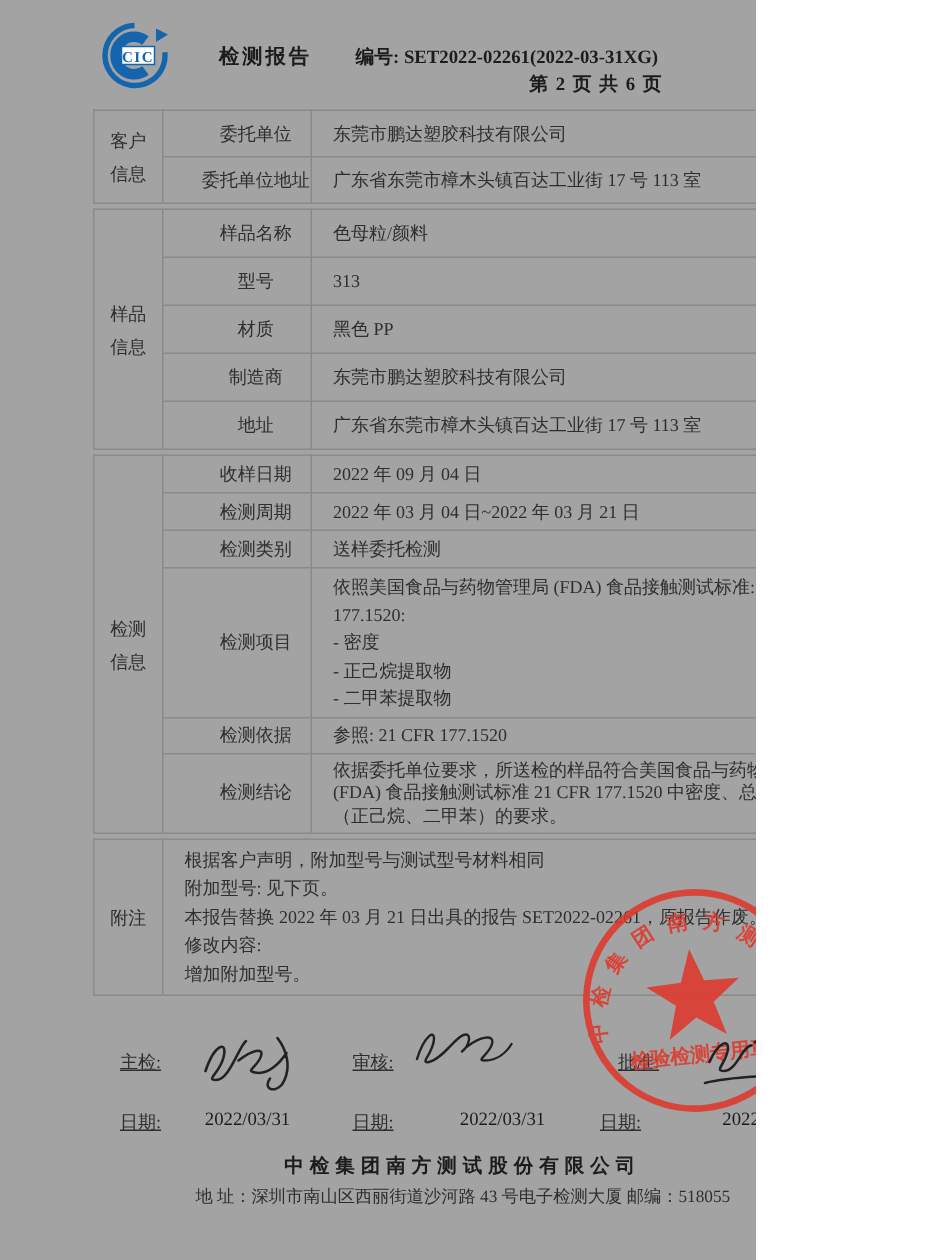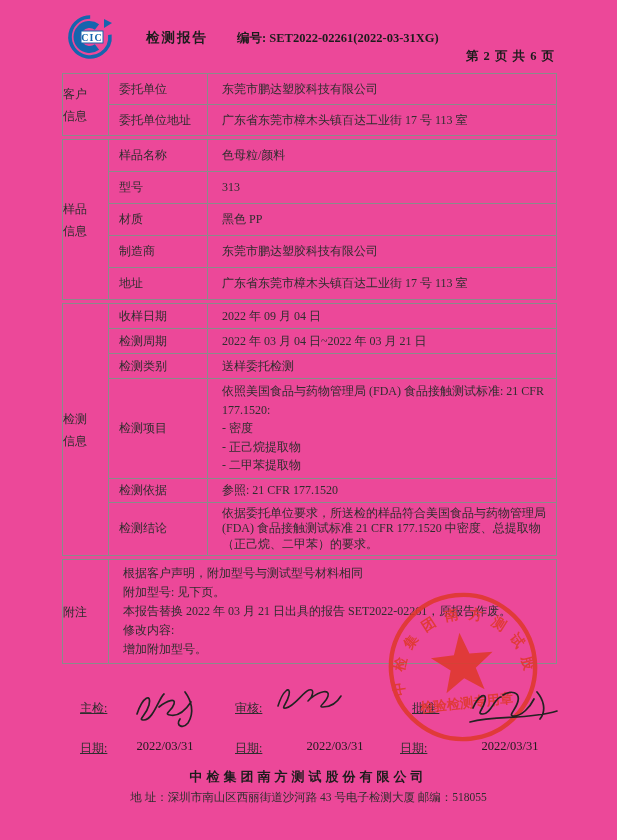--- a/index.html
+++ b/index.html
@@ -1,33 +1,33 @@
 <!DOCTYPE html>
 <html><head>
 <meta charset="utf-8">
 <style>
   * { margin:0; padding:0; box-sizing:border-box; }
   html,body { background:#ffffff; }
   .page {
-    position:relative; width:617px; height:840px; background:#ec4899;
+    position:relative; width:504px; height:840px; background:#a3a3a3;
     font-family:"Liberation Serif","DejaVu Serif",serif;
     color:#2e2e2e; overflow:hidden;
   }
   
   .hdr { position:relative; height:73px; }
   .logo { position:absolute; left:64px; top:13px; width:52px; height:48px; }
   .hdr-title { position:absolute; left:146px; top:29px; font-size:13.5px; font-weight:bold; color:#1c1c1c; letter-spacing:2px; }
   .hdr-no { position:absolute; left:237px; top:30px; font-size:12.5px; font-weight:bold; color:#1c1c1c; }
   .hdr-page { position:absolute; right:62px; top:48px; font-size:12.5px; font-weight:bold; color:#1c1c1c; letter-spacing:1px; }
   
   table { border-collapse:collapse; width:494px; margin:0 0 3px 62px; table-layout:fixed; }
   td { border:1px solid #8a8a8a; font-size:12px; vertical-align:middle; }
   col.c-sec { width:46px; } col.c-lbl { width:99px; } col.c-val { width:349px; }
-  td.sec { white-space:pre-line; line-height:22px; }
-  td.lbl { padding-left:10px; }
+  td.sec { text-align:center; white-space:pre-line; line-height:22px; }
+  td.lbl { padding-left:25px;text-align:center; }
   td.val { padding:3px 8px 3px 14px; }
   .h31 td { height:31px; } .h32 td { height:32px; }
   tr.h25 td { height:25px; } tr.h23 td { height:23px; }
   .pre { white-space:pre-line; line-height:18.5px; }
   .wrap3 { line-height:15.5px; }
   td.notes-val { white-space:pre-line; line-height:19px; padding:4px 8px 4px 14px; }
   
   .sig-label { position:absolute; font-size:12px; color:#2e2e2e;text-decoration:underline; }
   .sig-date  { position:absolute; font-size:12.5px; color:#1c1c1c; width:90px; text-align:center; }
   .sig-svg   { position:absolute; z-index:11; }

